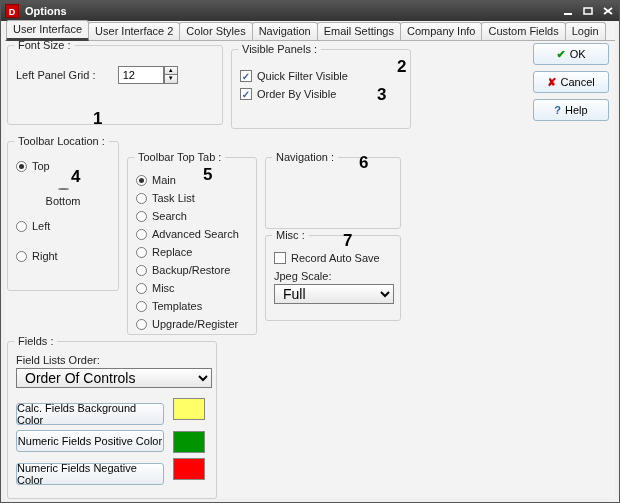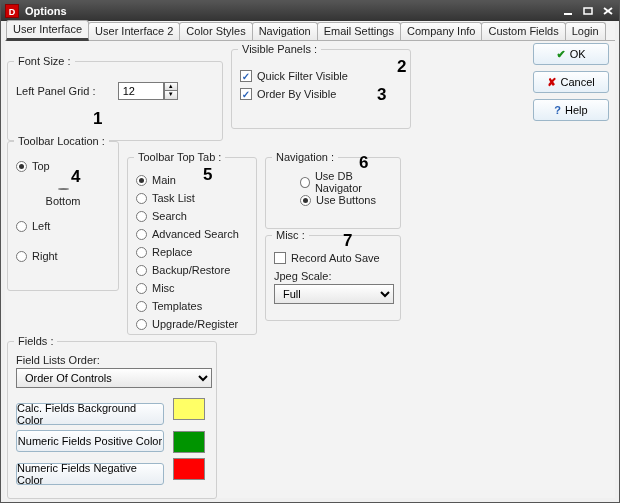--- a/index.html
+++ b/index.html
@@ -82,21 +82,21 @@
     padding:10px 8px 8px 8px;
   }
   .groupbox > .legend {
     position:absolute; top:-7px; left:6px;
     background:#F3F3F3;
     padding:0 4px;
     font-size:11px; color:#222;
   }
 
   
-  #gb-fontsize { top:16px; left:0; width:216px; height:80px; }
+  #gb-fontsize { top:0; left:0; width:216px; height:80px; }
   #gb-visible  { top:4px; left:224px; width:180px; height:80px; }
   #gb-toolbarloc { top:96px; left:0; width:112px; height:150px; }
   #gb-toolbartop { top:112px; left:120px; width:130px; height:178px; }
   #gb-nav { top:112px; left:258px; width:136px; height:72px;padding-left:34px; }
   #gb-misc { top:190px; left:258px; width:136px; height:86px; }
   #gb-fields { top:296px; left:0; width:210px; height:158px; }
 
   
   input[type=text].spinbox {
     width:46px; height:18px;
@@ -134,21 +134,21 @@
   .rdo .dot.on::after {
     content:""; position:absolute; top:2px; left:2px;
     width:5px; height:5px; border-radius:50%;
     background:#333;
   }
 
   select.combo {
     width:100%; height:20px;
     border:1px solid #7A7A7A;
     background:linear-gradient(#fff,#e8e8e8);
-    font-size:11px;
+    font-size:14px;
     padding-left:4px;
   }
 
   .lbl { color:#222; }
 
   
   .btn {
     display:flex; align-items:center; justify-content:center;
     gap:4px;
     width:76px; height:22px;
@@ -318,30 +318,20 @@
               </div>
               <div class="rdo">
                 <span class="dot"></span>
                 <span class="lbl">Upgrade/Register</span>
               </div>
             </div>
         </div>
 
         <div class="groupbox" id="gb-nav">
           <span class="legend">Navigation :</span>
-          <div id="navopts" style="margin-top:6px;">
-              <div class="rdo">
-                <span class="dot"></span>
-                <span class="lbl">Use DB Navigator</span>
-              </div>
-              <div class="rdo">
-                <span class="dot on"></span>
-                <span class="lbl">Use Buttons</span>
-              </div>
-            </div>
         </div>
 
         <div class="groupbox" id="gb-misc">
           <span class="legend">Misc :</span>
           <div style="margin-top:4px;">
             <div class="chk">
               <span class="box" style="color:transparent;">✓</span>
               <span class="lbl">Record Auto Save</span>
             </div>
             <div style="margin-top:4px;">

